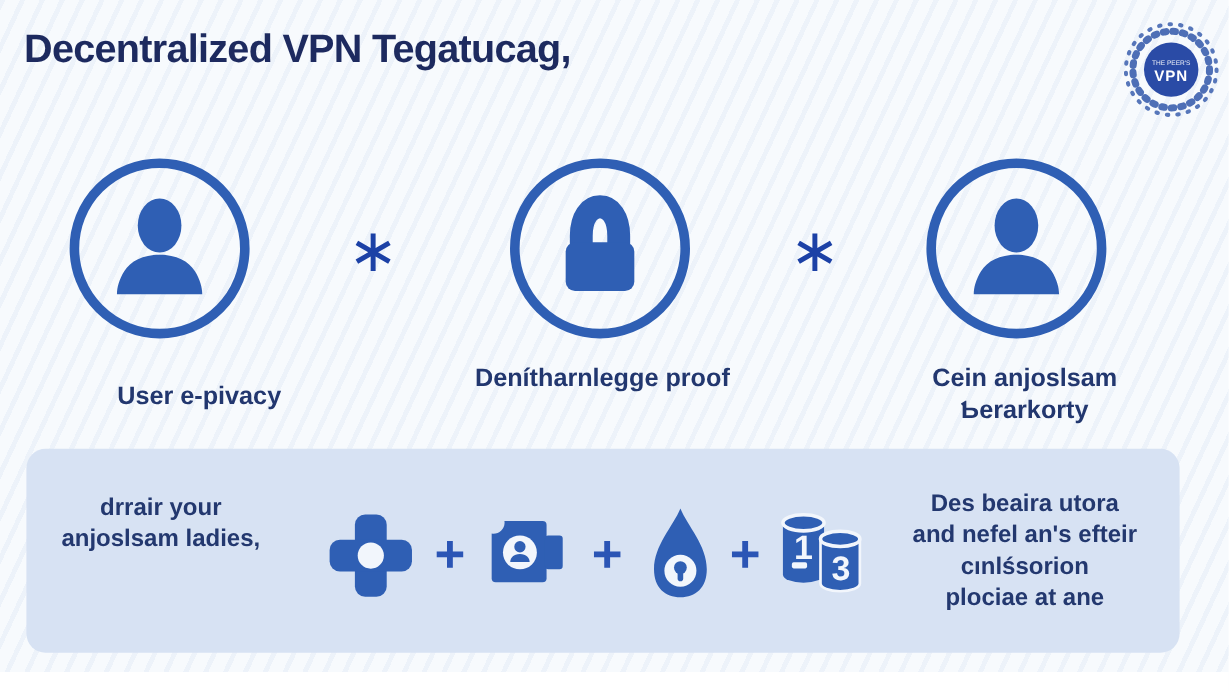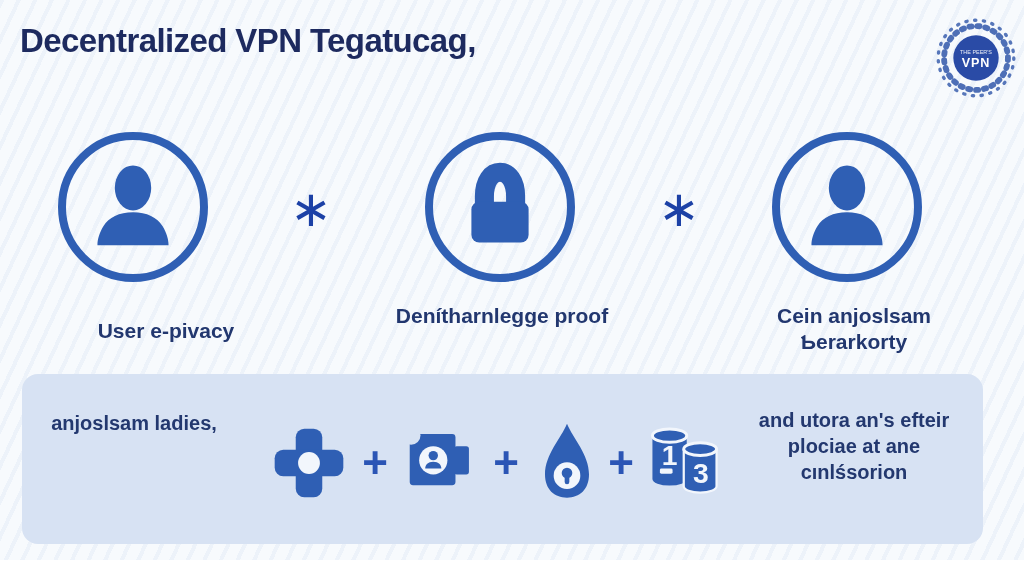--- a/index.html
+++ b/index.html
@@ -87,20 +87,21 @@
     <div>Cein anjoslsam</div>
     <div>Ƅerarkorty</div>
   </div>
   <div class="abs feature-label" style="left:352px;top:303px;width:300px;">
     <div>Denítharnlegge proof</div>
   </div>
 
   <div class="abs band" style="left:22px;top:374px;width:961px;height:170px;"></div>
 
   <div class="abs band-text" style="left:28px;top:410px;width:212px;">
+    <div>drrair your</div>
     <div>anjoslsam ladies,</div>
   </div>
 
   <div class="abs" style="left:270px;top:424px;width:78px;height:78px;">
     <svg width="78" height="78" viewBox="0 0 100 100">
       <rect x="33" y="6" width="34" height="88" rx="11" fill="#2f5fb4"></rect>
       <rect x="6" y="33" width="88" height="34" rx="11" fill="#2f5fb4"></rect>
       <circle cx="50" cy="50" r="14" fill="#f2f6fc"></circle>
     </svg>
   </div>
@@ -138,18 +139,19 @@
       <ellipse cx="37" cy="16" rx="23" ry="9" fill="#2f5fb4" stroke="#f2f6fc" stroke-width="4"></ellipse>
       <text x="37" y="56" text-anchor="middle" font-size="38" font-weight="700" fill="#f2f6fc">1</text>
       <rect x="24" y="60" width="17" height="7" rx="2" fill="#f2f6fc"></rect>
       <path d="M56 34 L56 84 A22 8.5 0 0 0 100 84 L100 34" fill="#2f5fb4" stroke="#f2f6fc" stroke-width="3"></path>
       <ellipse cx="78" cy="34" rx="22" ry="8.5" fill="#2f5fb4" stroke="#f2f6fc" stroke-width="4"></ellipse>
       <text x="79" y="80" text-anchor="middle" font-size="38" font-weight="700" fill="#f2f6fc">3</text>
     </svg>
   </div>
 
   <div class="abs band-text" style="left:740px;top:407px;width:228px;">
-    <div>and utora an's efteir</div>
+    <div>Des beaira utora</div>
+    <div>and nefel an's efteir</div>
+    <div>cınlśsorion</div>
     <div>plociae at ane</div>
-    <div>cınlśsorion</div>
   </div>
 
 </div>
 
 </body></html>

